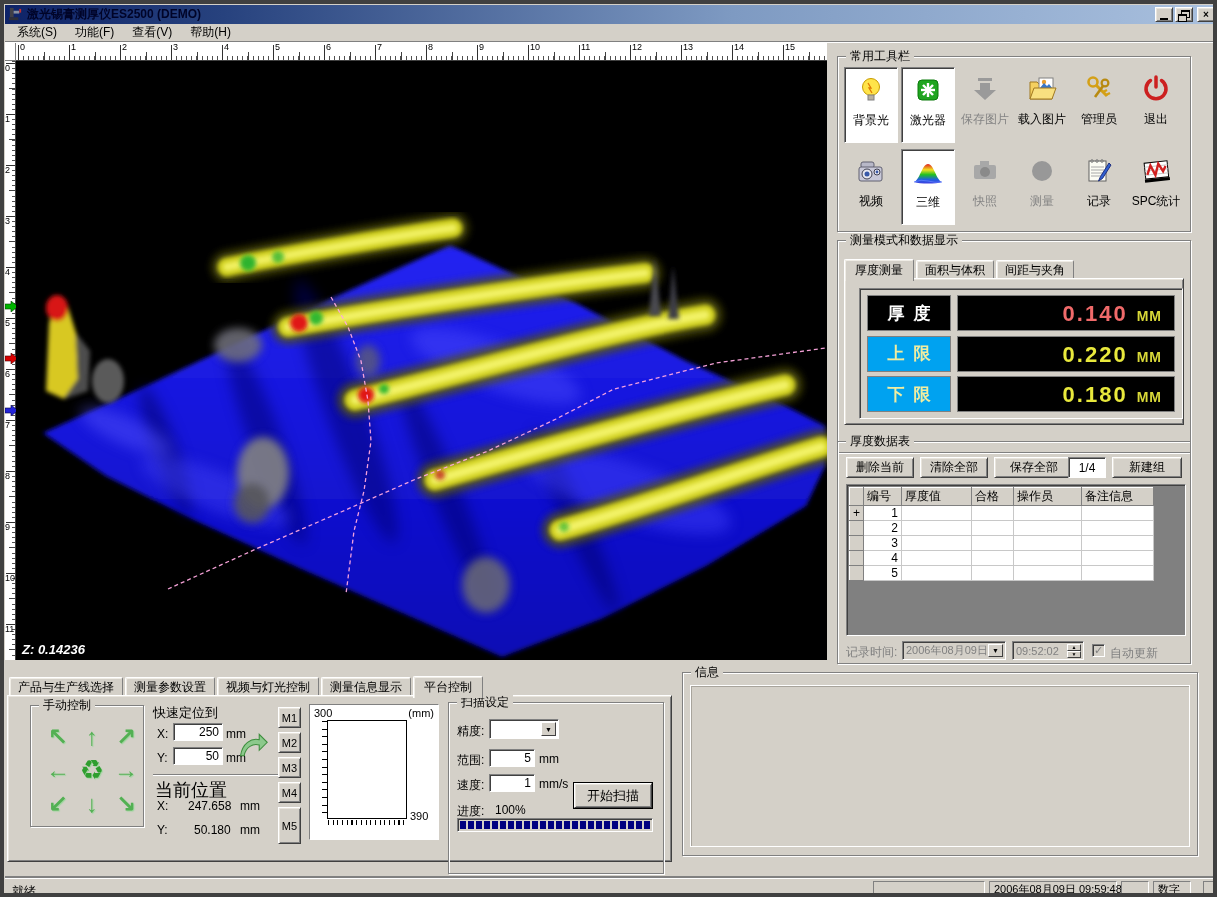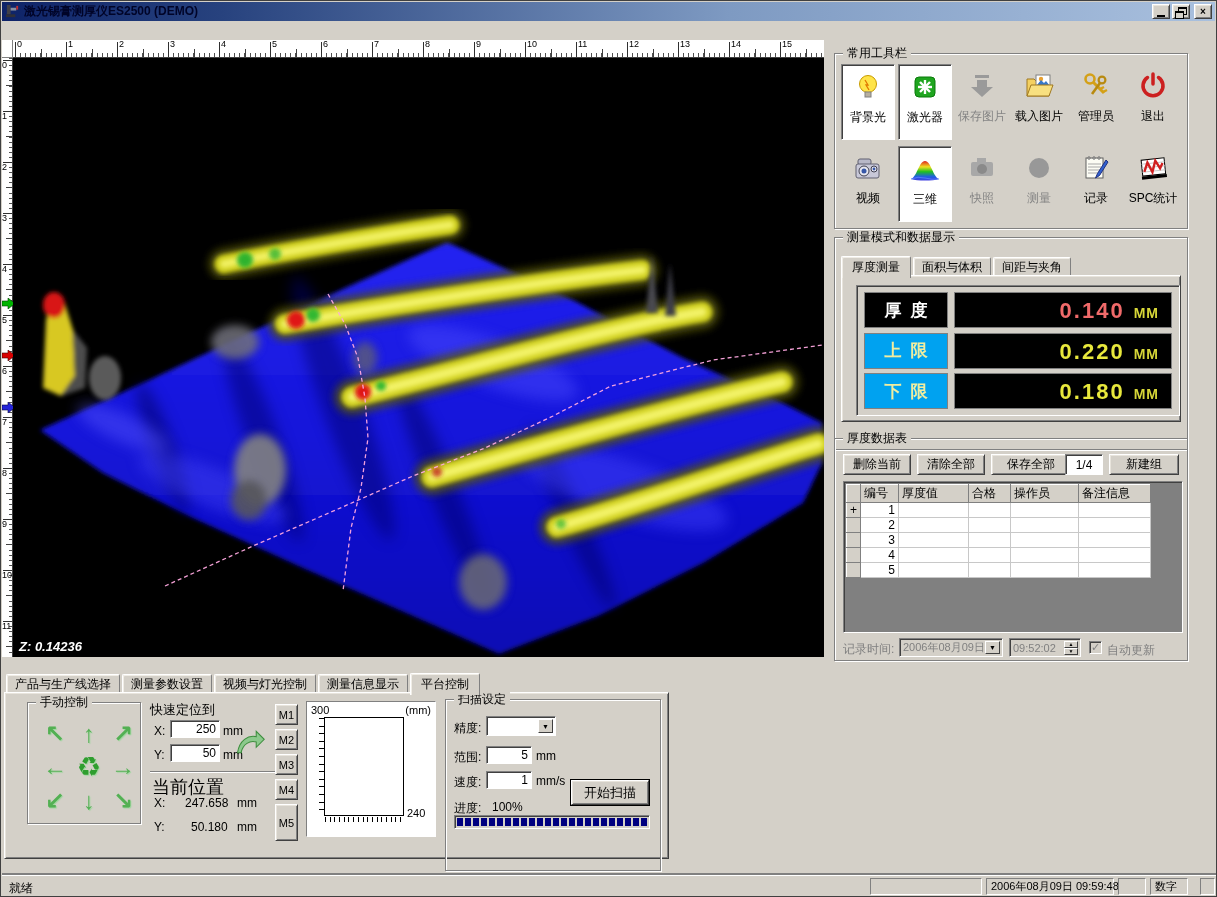--- a/index.html
+++ b/index.html
@@ -1,18 +1,18 @@
 <!DOCTYPE html>
 <html><head>
 <meta charset="utf-8">
 <style>
   html,body{margin:0;padding:0;background:#3A6EA5;}
   *{box-sizing:border-box;}
   body{font-family:"Liberation Sans","DejaVu Sans",sans-serif;font-size:12px;color:#000;}
-  .window{position:relative;width:1217px;height:897px;background:#D4D0C8;border:1px solid #404040;overflow:hidden;}
+  .window{position:relative;width:1217px;height:897px;background:#D4D0C8;border:4px solid #404040;overflow:hidden;}
 
   
   .raised{background:#D4D0C8;border:1px solid;border-color:#FFFFFF #404040 #404040 #FFFFFF;box-shadow:inset 1px 1px 0 #E8E4DC,inset -1px -1px 0 #808080;}
   .sunken{background:#FFFFFF;border:1px solid;border-color:#808080 #FFFFFF #FFFFFF #808080;box-shadow:inset 1px 1px 0 #404040;}
   .groupbox{position:absolute;border:1px solid #808080;box-shadow:1px 1px 0 #FFFFFF,inset 1px 1px 0 #FFFFFF;}
   .legend{position:absolute;top:-8px;left:8px;background:#D4D0C8;padding:0 4px;font-size:12px;line-height:15px;white-space:nowrap;}
   .etched-line{border-top:1px solid #808080;border-bottom:1px solid #FFFFFF;height:0;}
 
   
   .titlebar{position:absolute;top:1px;left:1px;width:1213px;height:19px;background:linear-gradient(to right,#0E2368 0%,#27427E 18%,#7E9AC2 60%,#A9C0DE 100%);display:flex;align-items:center;padding:0 3px;}
@@ -129,20 +129,26 @@
           <div class="rest1">
             <div class="rest2"></div>
           </div>
         </div>
       <div class="winbtn raised" style="margin-left:4px;">
           <span>×</span>
         </div>
     </div>
   </div>
 
+  <div class="menubar">
+    <span class="menu-item">系统(S)</span>
+    <span class="menu-item">功能(F)</span>
+    <span class="menu-item">查看(V)</span>
+    <span class="menu-item">帮助(H)</span>
+  </div>
 
   <div class="ruler-corner"></div>
   <div class="hruler" id="hruler">
       <span class="rnum" style="left: 4px;">0</span>
       <span class="rnum" style="left: 55px;">1</span>
       <span class="rnum" style="left: 106px;">2</span>
       <span class="rnum" style="left: 157px;">3</span>
       <span class="rnum" style="left: 208px;">4</span>
       <span class="rnum" style="left: 259px;">5</span>
       <span class="rnum" style="left: 310px;">6</span>
@@ -573,21 +579,21 @@
     <div class="btn raised" style="left:270px;top:61px;width:23px;height:21px;font-size:11px;">M3</div>
     <div class="btn raised" style="left:270px;top:86px;width:23px;height:21px;font-size:11px;">M4</div>
     <div class="btn raised" style="left:270px;top:111px;width:23px;height:37px;font-size:11px;">M5</div>
 
     <div class="stagechart">
       <span class="mini" style="left:4px;top:2px;">300</span>
       <span class="mini" style="right:4px;top:2px;">(mm)</span>
       <div class="stage-box"></div>
       <div class="stage-ticks-left"></div>
       <div class="stage-ticks-bottom"></div>
-      <span class="mini" style="left:100px;top:105px;">240</span>
+      <span class="mini" style="left:100px;top:105px;">390</span>
     </div>
 
     <div class="groupbox" style="left:440px;top:6px;width:216px;height:172px;">
       <span class="legend">扫描设定</span>
       <span class="label" style="left:8px;top:20px;">精度:</span>
       <div class="field" style="left:40px;top:16px;width:70px;height:20px;justify-content:flex-start;">
         <div class="combo-btn">▼</div>
       </div>
       <span class="label" style="left:8px;top:49px;">范围:</span>
       <div class="field" style="left:40px;top:46px;width:46px;height:18px;">
@@ -601,20 +607,24 @@
       <span class="label" style="left:90px;top:74px;">mm/s</span>
       <span class="label" style="left:8px;top:100px;">进度:</span>
       <span class="label" style="left:46px;top:100px;">100%</span>
       <div class="progress" style="left:8px;top:115px;width:196px;height:14px;">
           <div class="fill"></div>
         </div>
       <div class="btn raised btn-default" style="left:125px;top:80px;width:78px;height:25px;font-size:13px;">开始扫描</div>
     </div>
   </div>
 
+  <div class="groupbox" style="left:678px;top:668px;width:516px;height:184px;">
+    <span class="legend">信息</span>
+    <div style="position:absolute;left:7px;top:12px;width:500px;height:162px;border:1px solid #FFFFFF;box-shadow:inset 1px 1px 0 #A8A49C;"></div>
+  </div>
 
   <div class="statusbar">
     <span class="label" style="left:7px;top:4px;">就绪</span>
     <div class="sb-panel" style="left:868px;width:112px;"></div>
     <div class="sb-panel" style="left:984px;width:128px;">
         <span>2006年08月09日  09:59:48</span>
       </div>
     <div class="sb-panel" style="left:1116px;width:28px;"></div>
     <div class="sb-panel" style="left:1148px;width:38px;">
         <span>数字</span>

